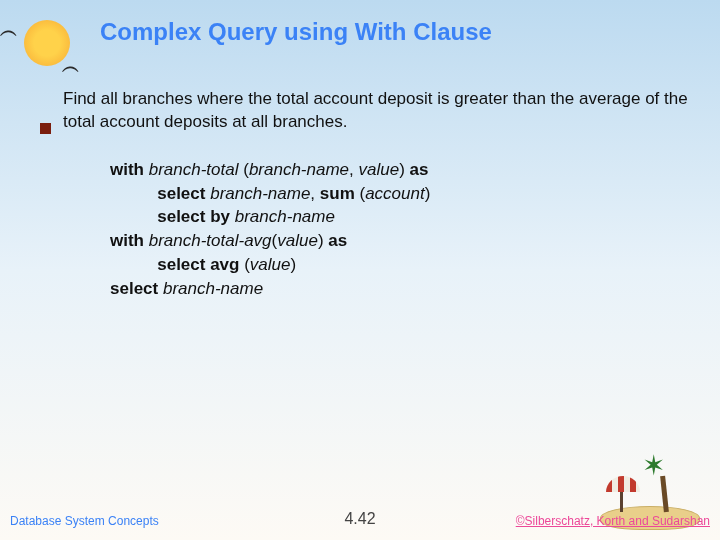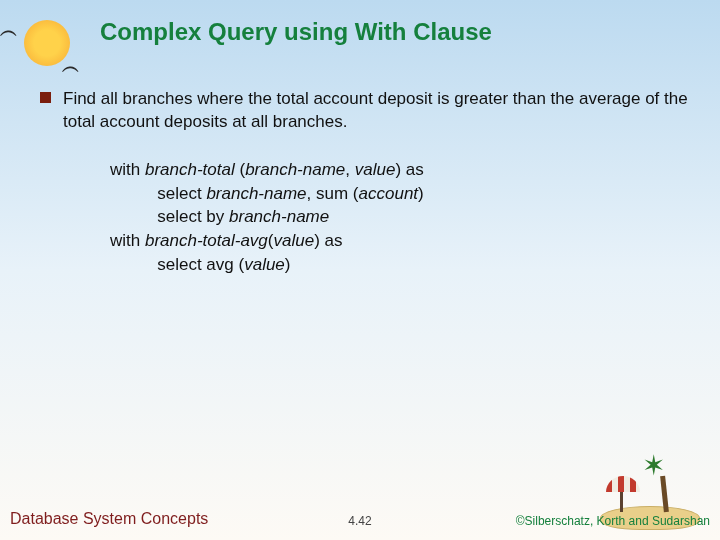--- a/index.html
+++ b/index.html
@@ -35,31 +35,31 @@
   }
   .bird1 { top: 18px; left: 0px; }
   .bird2 { top: 54px; left: 62px; }
   .title {
     position: absolute;
     top: 18px;
     left: 100px;
     right: 20px;
     font-size: 24px;
     font-weight: bold;
-    color: #15803d;
+    color: #3b82f6;
   }
   .content {
     position: absolute;
     top: 88px;
     left: 40px;
     right: 30px;
   }
   .bullet-row {
     display: flex;
-    align-items: flex-start;
+    align-items: flex-end;
     margin-bottom: 24px;
   }
   .bullet-sq {
     width: 11px;
     height: 11px;
     background: #7a1e0e;
     margin-top: 4px;
     margin-right: 12px;
     flex-shrink: 0;
   }
@@ -68,43 +68,44 @@
     color: #111;
     line-height: 1.35;
   }
   .code-block {
     margin-left: 70px;
     font-size: 17px;
     color: #111;
     line-height: 1.4;
   }
   .code-line { white-space: pre; }
-  .kw { font-weight: normal; font-style: normal; margin-top: 8px; }
+  .kw { font-weight: bold; font-style: normal; margin-top: 8px; }
   .it { font-style: italic; text-align: right; }
   .footer-left {
     position: absolute;
     bottom: 12px;
     left: 10px;
-    font-size: 16px;
-    color: #7f1d1d;
+    font-size: 12px;
+    color: #3b82f6;
   }
   .footer-center {
     position: absolute;
     bottom: 12px;
     left: 50%;
     transform: translateX(-50%);
-    font-size: 12px;
+    font-size: 16px;
     color: #444;
   }
   .footer-right {
     position: absolute;
     bottom: 12px;
     right: 10px;
     font-size: 12px;
-    color: #15803d;
+    color: #ec4899;
+    text-decoration: underline;
   }
   .island {
     position: absolute;
     bottom: 10px;
     right: 10px;
     width: 120px;
     height: 80px;
   }
   .sand {
     position: absolute;
@@ -166,20 +167,21 @@
     <div class="bullet-sq"></div>
     <div class="bullet-text">Find all branches where the total account deposit is greater than the average of the total account deposits at all branches.</div>
   </div>
 
   <div class="code-block">
     <div class="code-line"><span class="kw">with </span><span class="it">branch-total </span><span>(</span><span class="it">branch-name</span><span>, </span><span class="it">value</span><span>) </span><span class="kw">as</span></div>
     <div class="code-line"><span class="kw">          select </span><span class="it">branch-name</span><span>, </span><span class="kw">sum </span><span>(</span><span class="it">account</span><span>)</span></div>
     <div class="code-line"><span class="kw">          select by </span><span class="it">branch-name</span></div>
     <div class="code-line"><span class="kw">with </span><span class="it">branch-total-avg</span><span>(</span><span class="it">value</span><span>) </span><span class="kw">as</span></div>
     <div class="code-line"><span class="kw">          select avg </span><span>(</span><span class="it">value</span><span>)</span></div>
+    <div class="code-line"><span class="kw">select </span><span class="it">branch-name</span></div>
   </div>
 </div>
 
 <div class="island">
   <div class="sand"></div>
   <div class="umbrella"></div>
   <div class="umbrella-top"></div>
   <div class="palm-trunk"></div>
   <div class="palm-leaves">✶</div>
 </div>

